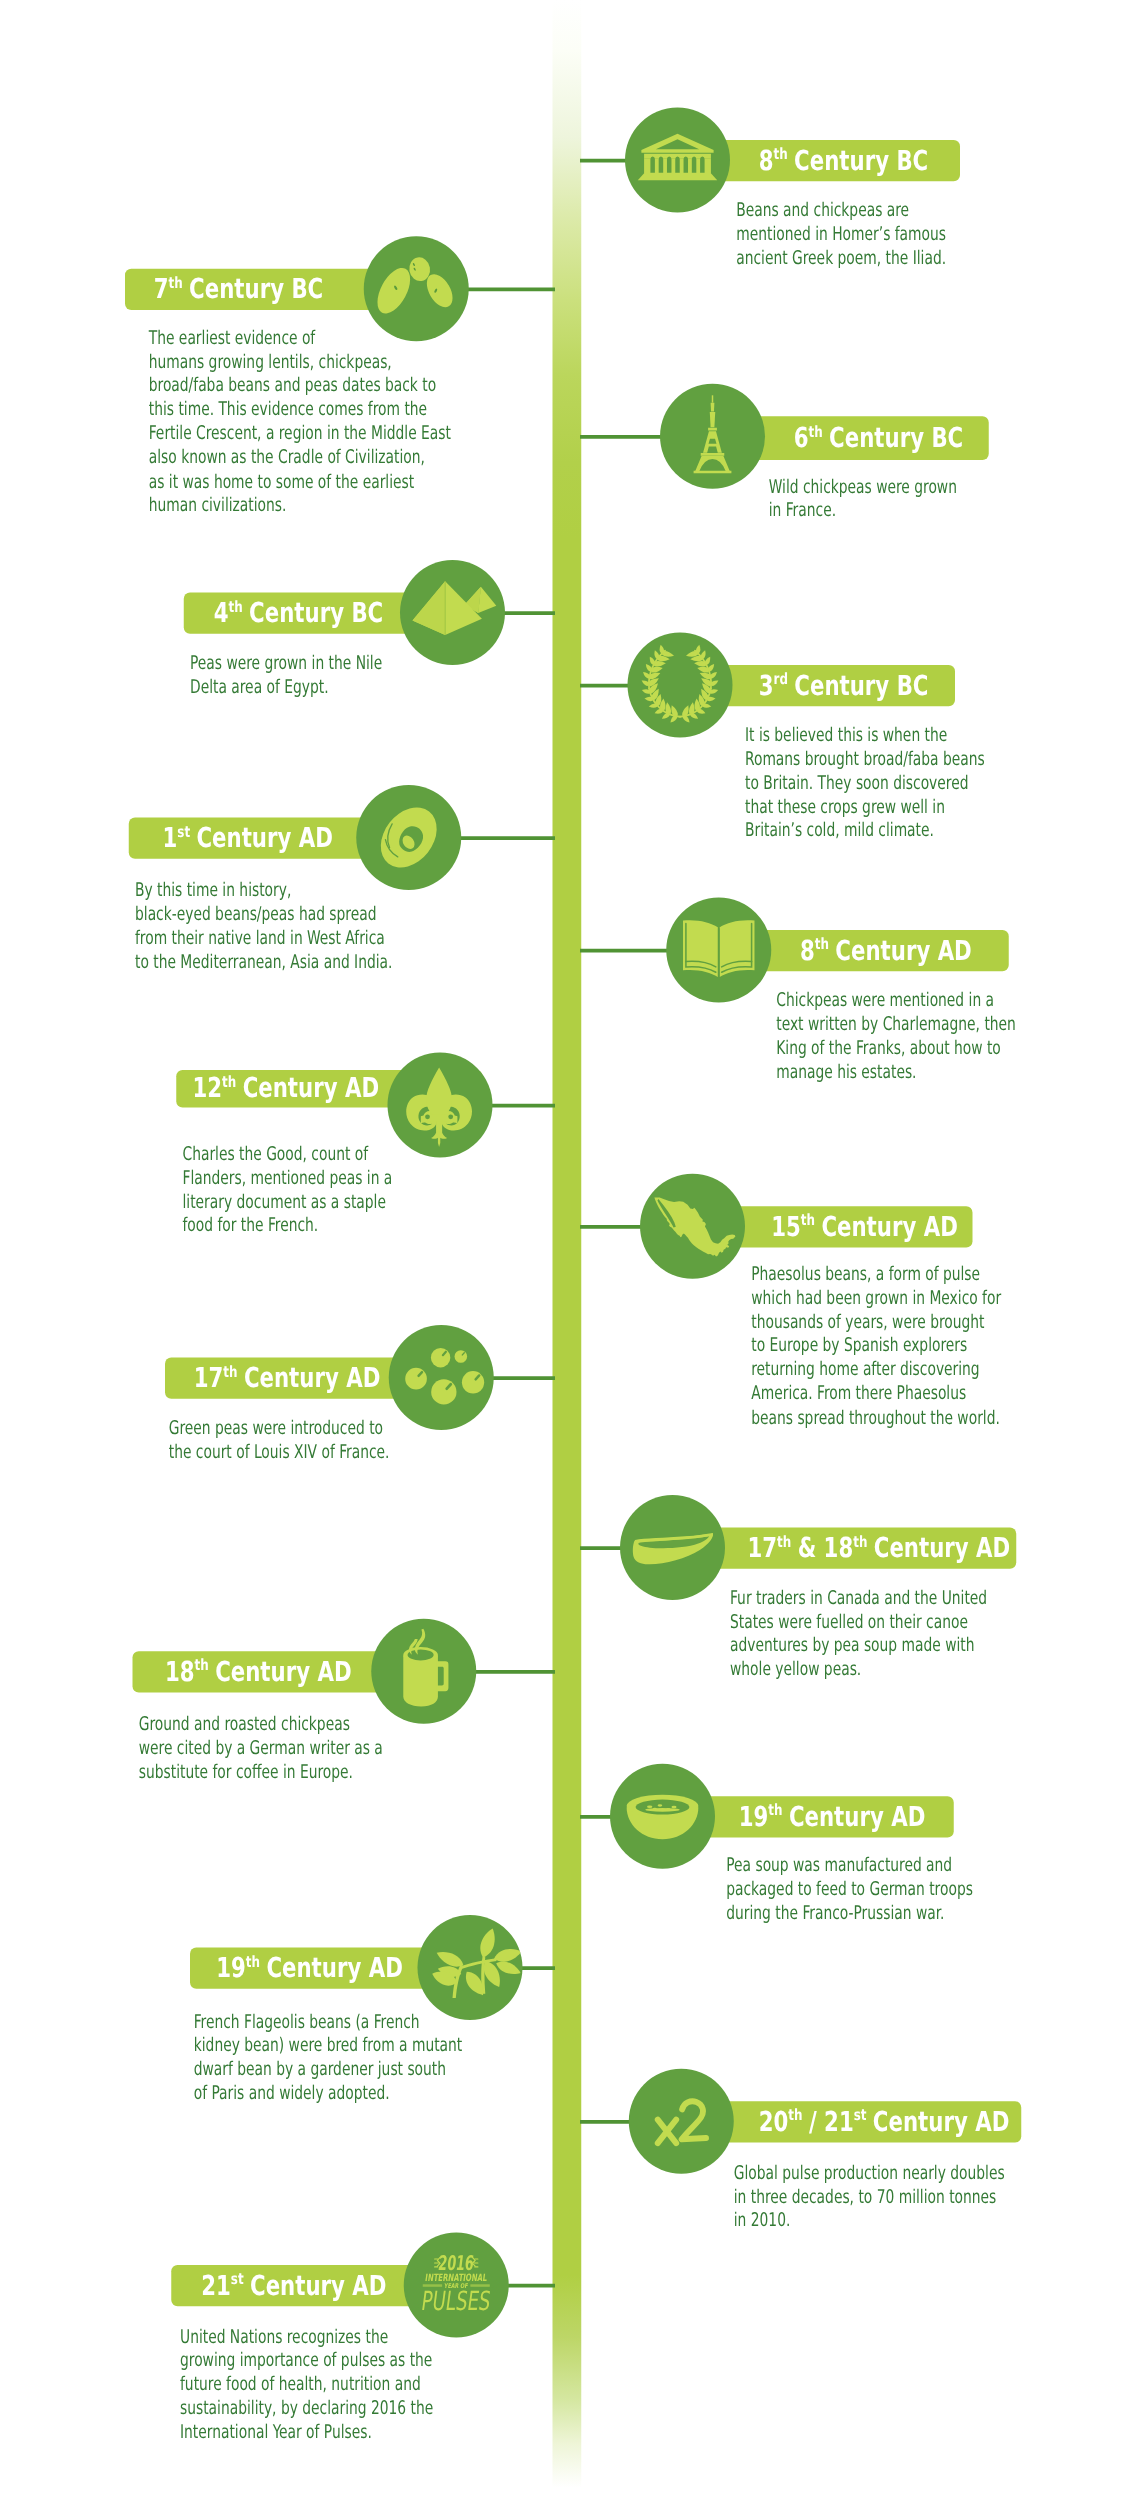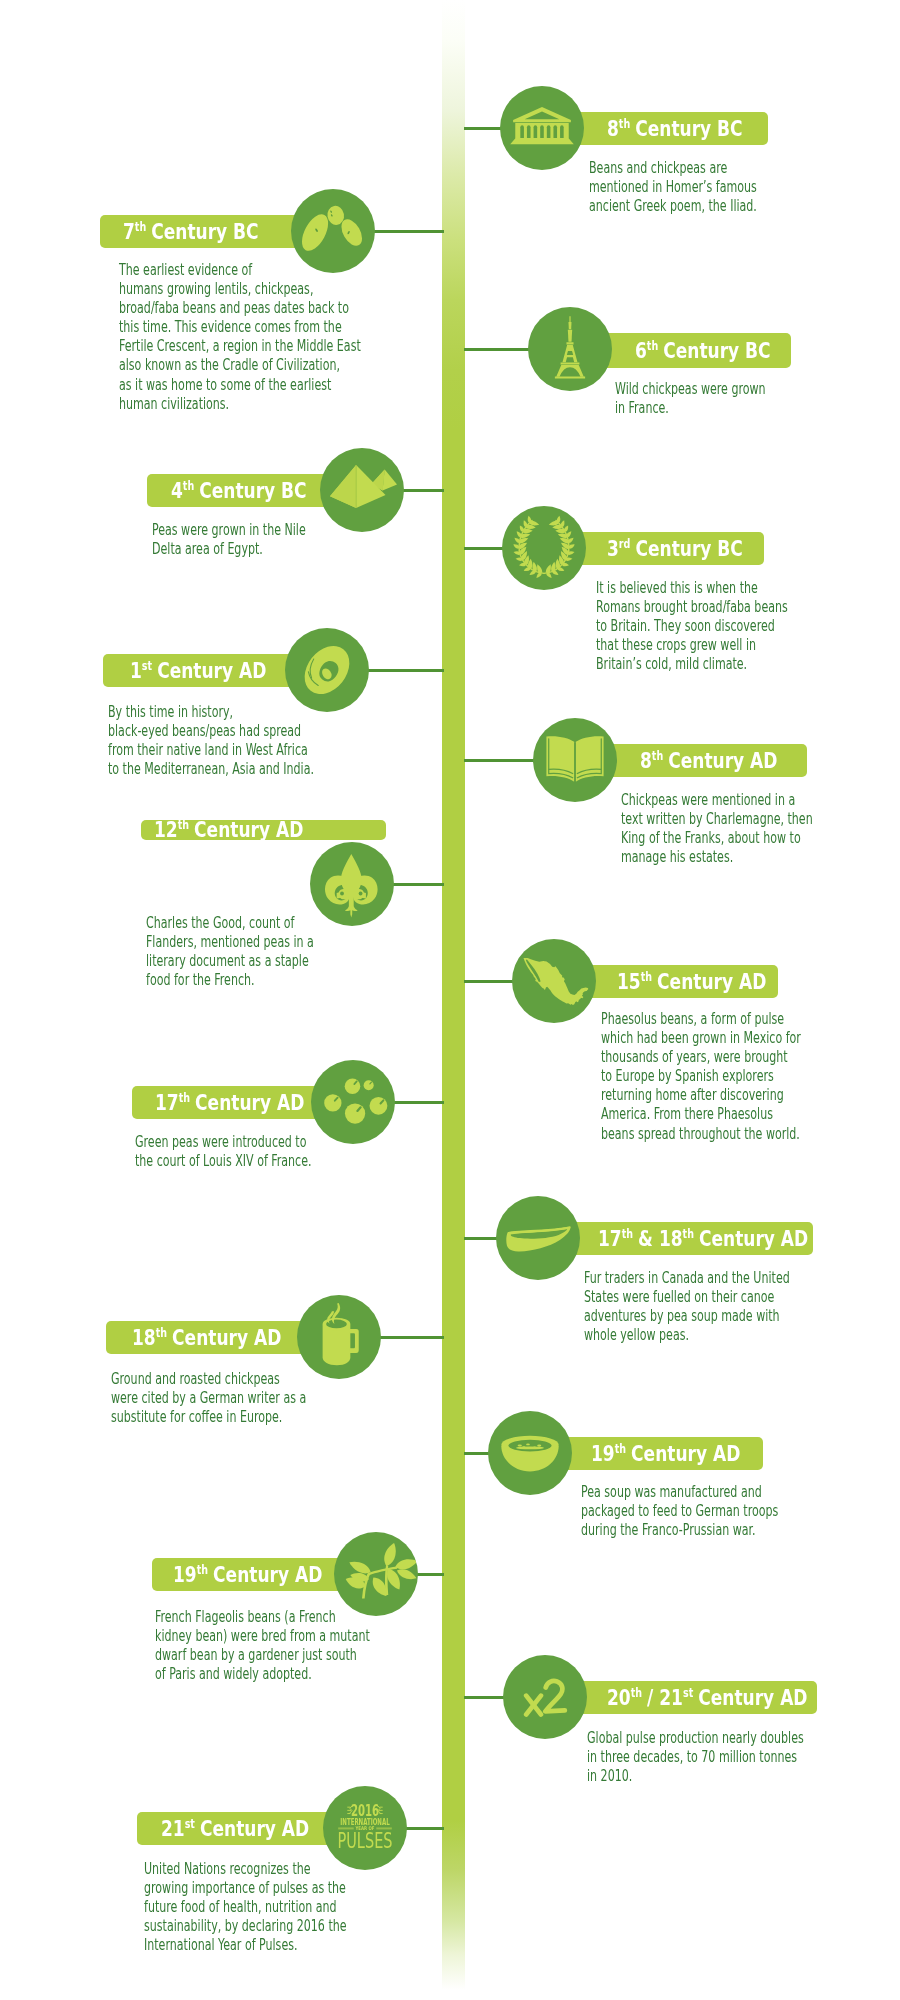--- a/index.html
+++ b/index.html
@@ -21,21 +21,21 @@
         #b0cf43 430px,
         #b0cf43 1820px,
         #bdd667 1870px,
         #d5e7a1 1920px,
         #eef5d7 1955px,
         #ffffff 1990px);}
 
   .conn{position:absolute;height:2.6px;background:#509334;}
 
   .evt{position:absolute;left:0;top:0;}
-  .circle{position:absolute;border-radius:50%;background:#61a040;overflow:hidden;z-index:3;}
+  .circle{position:absolute;border-radius:50%;background:#61a040;overflow:hidden;z-index:3;font-style:italic;}
   .circle svg{position:absolute;left:0;top:0;width:100%;height:100%;color:#c2db4f;display:block;}
   .circle .ico{position:absolute;inset:0;}
 
   .badge{position:absolute;background:#b0cf43;border-radius:5px;z-index:2;
      box-sizing:border-box;}
   .badge .t{color:#ffffff;font-family:"DejaVu Sans Condensed","DejaVu Sans",sans-serif;
      font-weight:bold;font-size:22px;white-space:nowrap;line-height:1;
      position:absolute;top:50%;transform:translateY(-50%) scaleX(0.86);
      transform-origin:left center;}
   .badge .t sup{font-size:0.56em;vertical-align:super;font-weight:bold;}
@@ -297,21 +297,21 @@
         </div>
         <div class="body" style="left: 611px; top: 791px;">
           <div>Chickpeas were mentioned in a</div>
           <div>text written by Charlemagne, then</div>
           <div>King of the Franks, about how to</div>
           <div>manage his estates.</div>
         </div>
       </div>
       <div class="evt">
         <div class="conn" style="left: 381px; top: 883px; width: 53px;"></div>
-        <div class="badge" style="left: 131px; top: 820px; width: 245px; height: 20px;">
+        <div class="badge" style="left: 131px; top: 856px; width: 245px; height: 30px;">
           <span class="t" title="12th Century AD" style="position: absolute; left: 13px;"><span>12</span><sup>th</sup>  <span>Century AD</span></span>
         </div>
         <div class="circle" style="left: 300px; top: 842px; width: 84px; height: 84px;">
           <div class="ico" style="transform: scale(0.85);">
             <svg viewBox="0 0 100 100">
               <g transform="translate(-1,0)">
                 <g fill="currentColor">
                   <path d="M47.5 45 C40.5 37.5 28.5 36 20.8 41.2 C12 47.4 10.6 61.6 17.6 70.8 C24 79.2 36 81 43.6 75.4 C46.2 73.5 47.5 70.6 47.5 67.6 Z"></path>
                   <path transform="translate(100,0) scale(-1,1)" d="M47.5 45 C40.5 37.5 28.5 36 20.8 41.2 C12 47.4 10.6 61.6 17.6 70.8 C24 79.2 36 81 43.6 75.4 C46.2 73.5 47.5 70.6 47.5 67.6 Z"></path>
                 </g>

